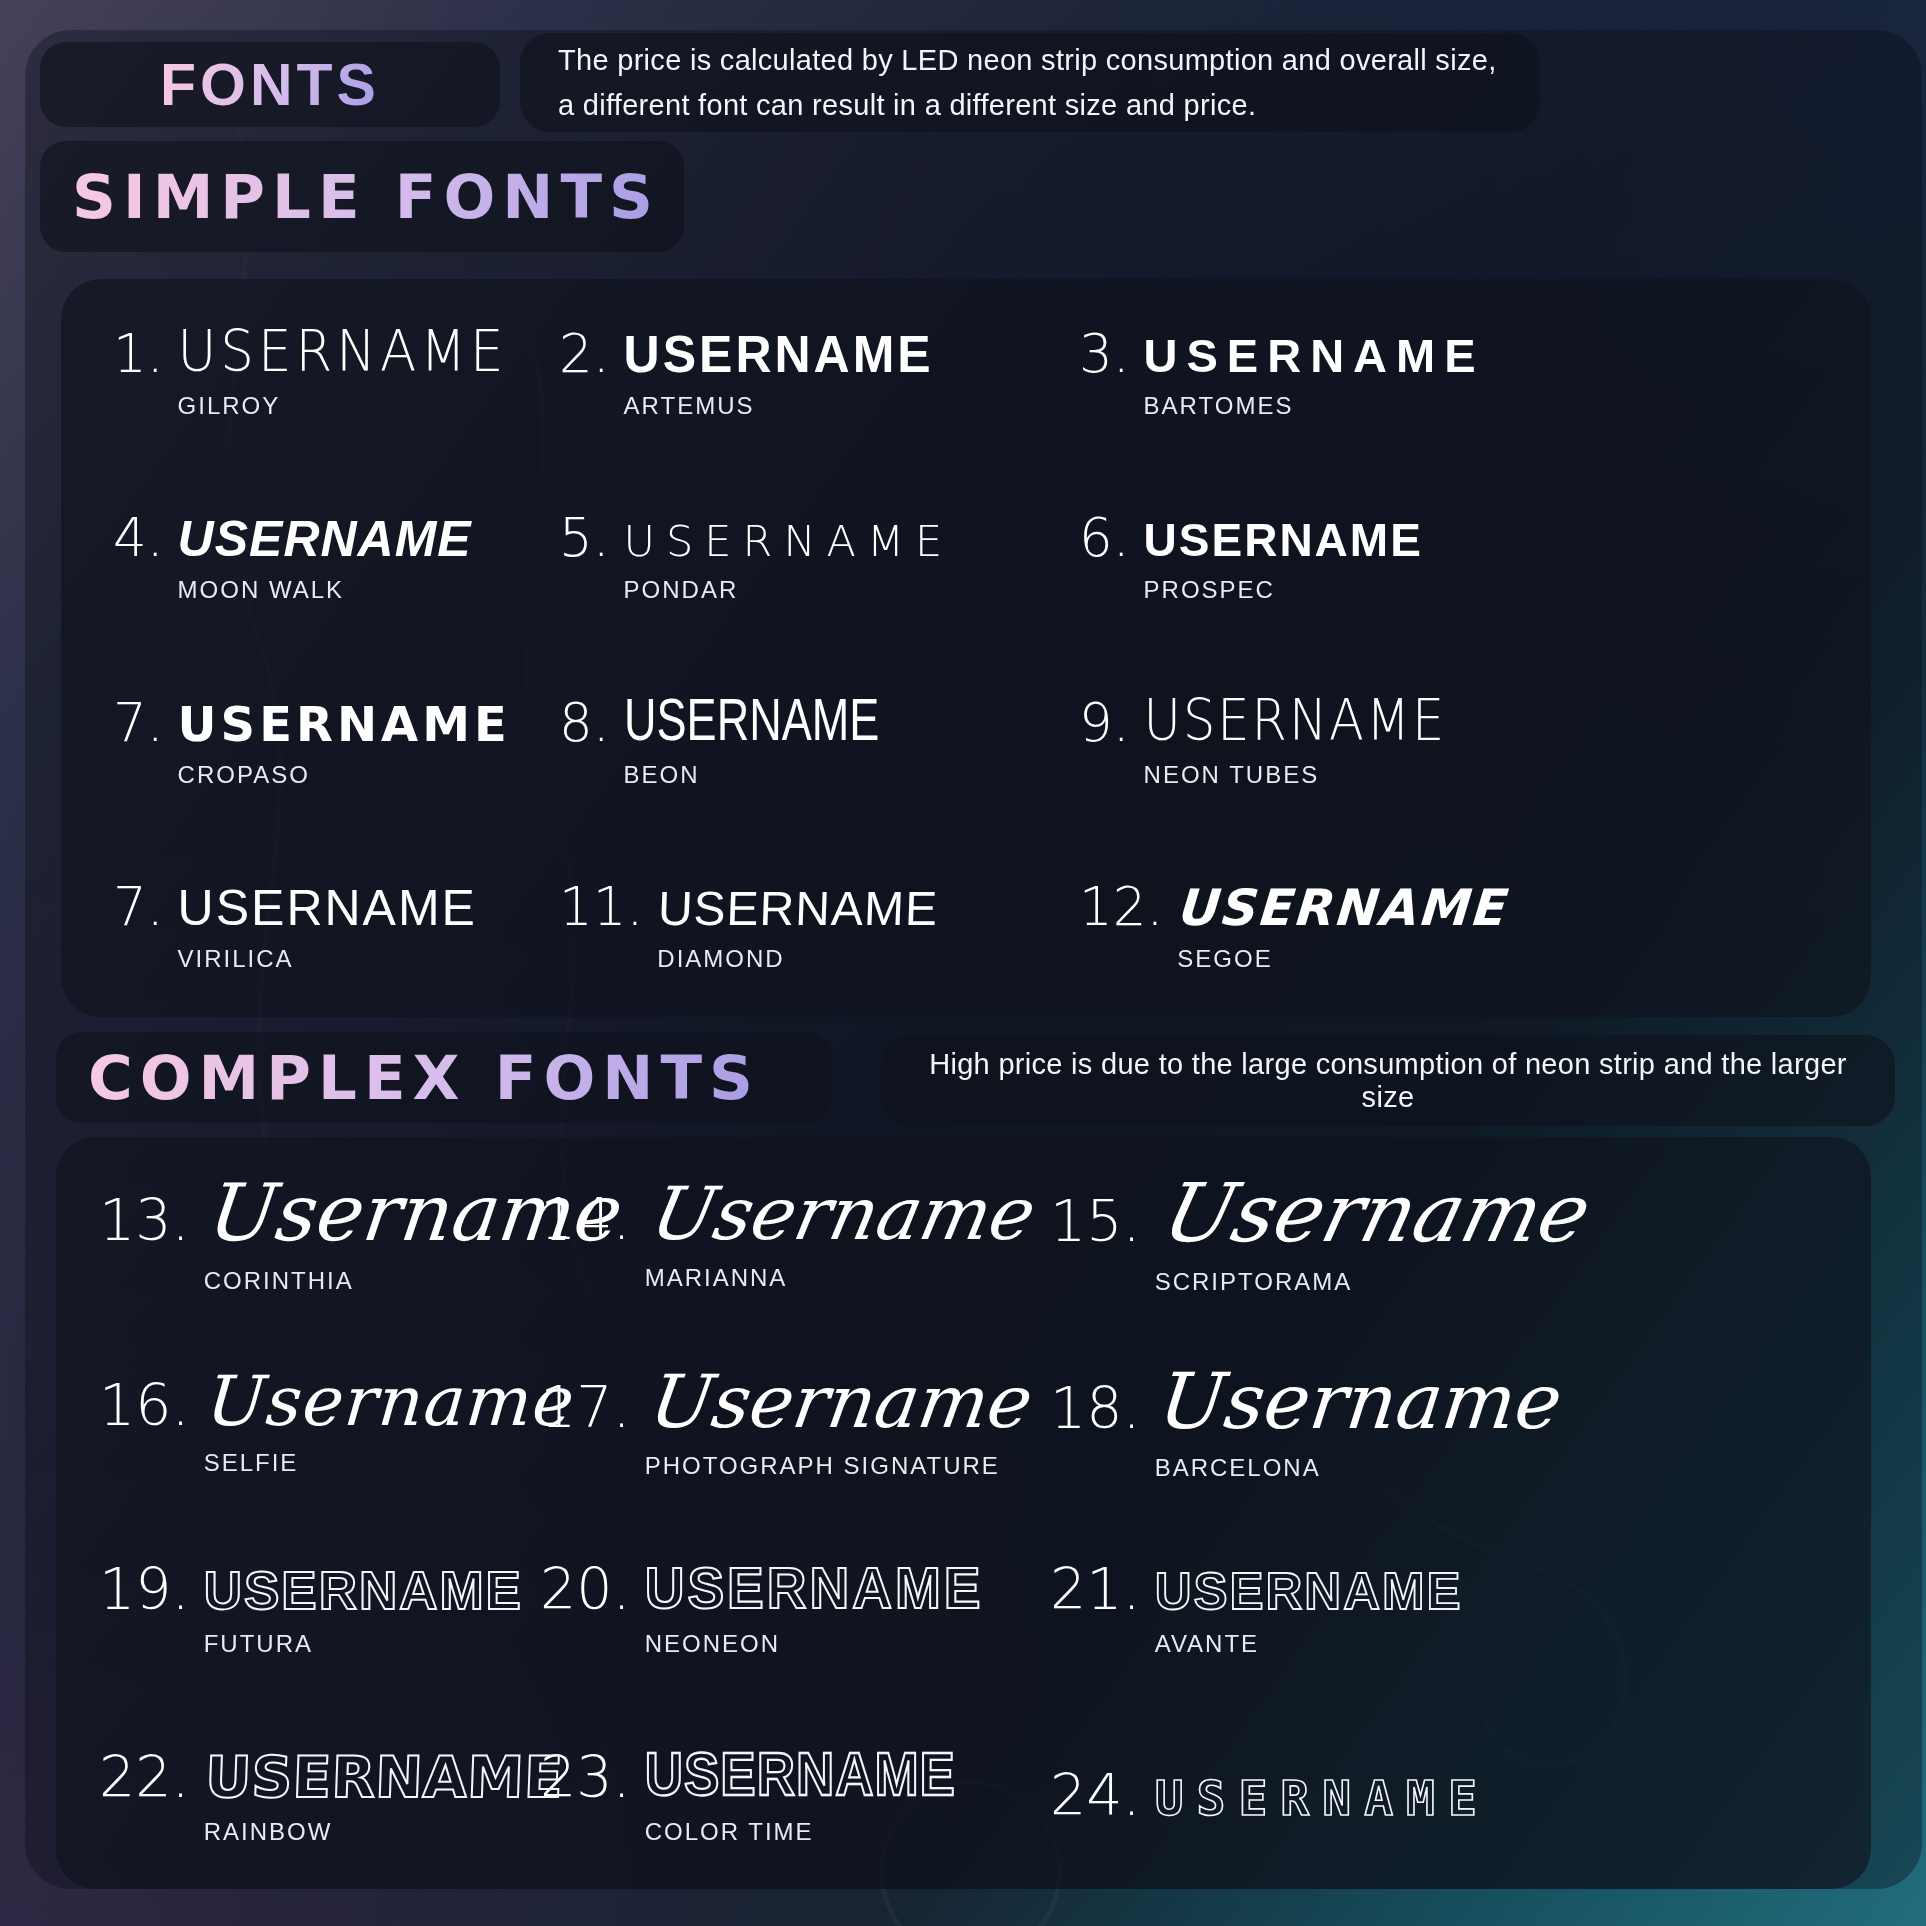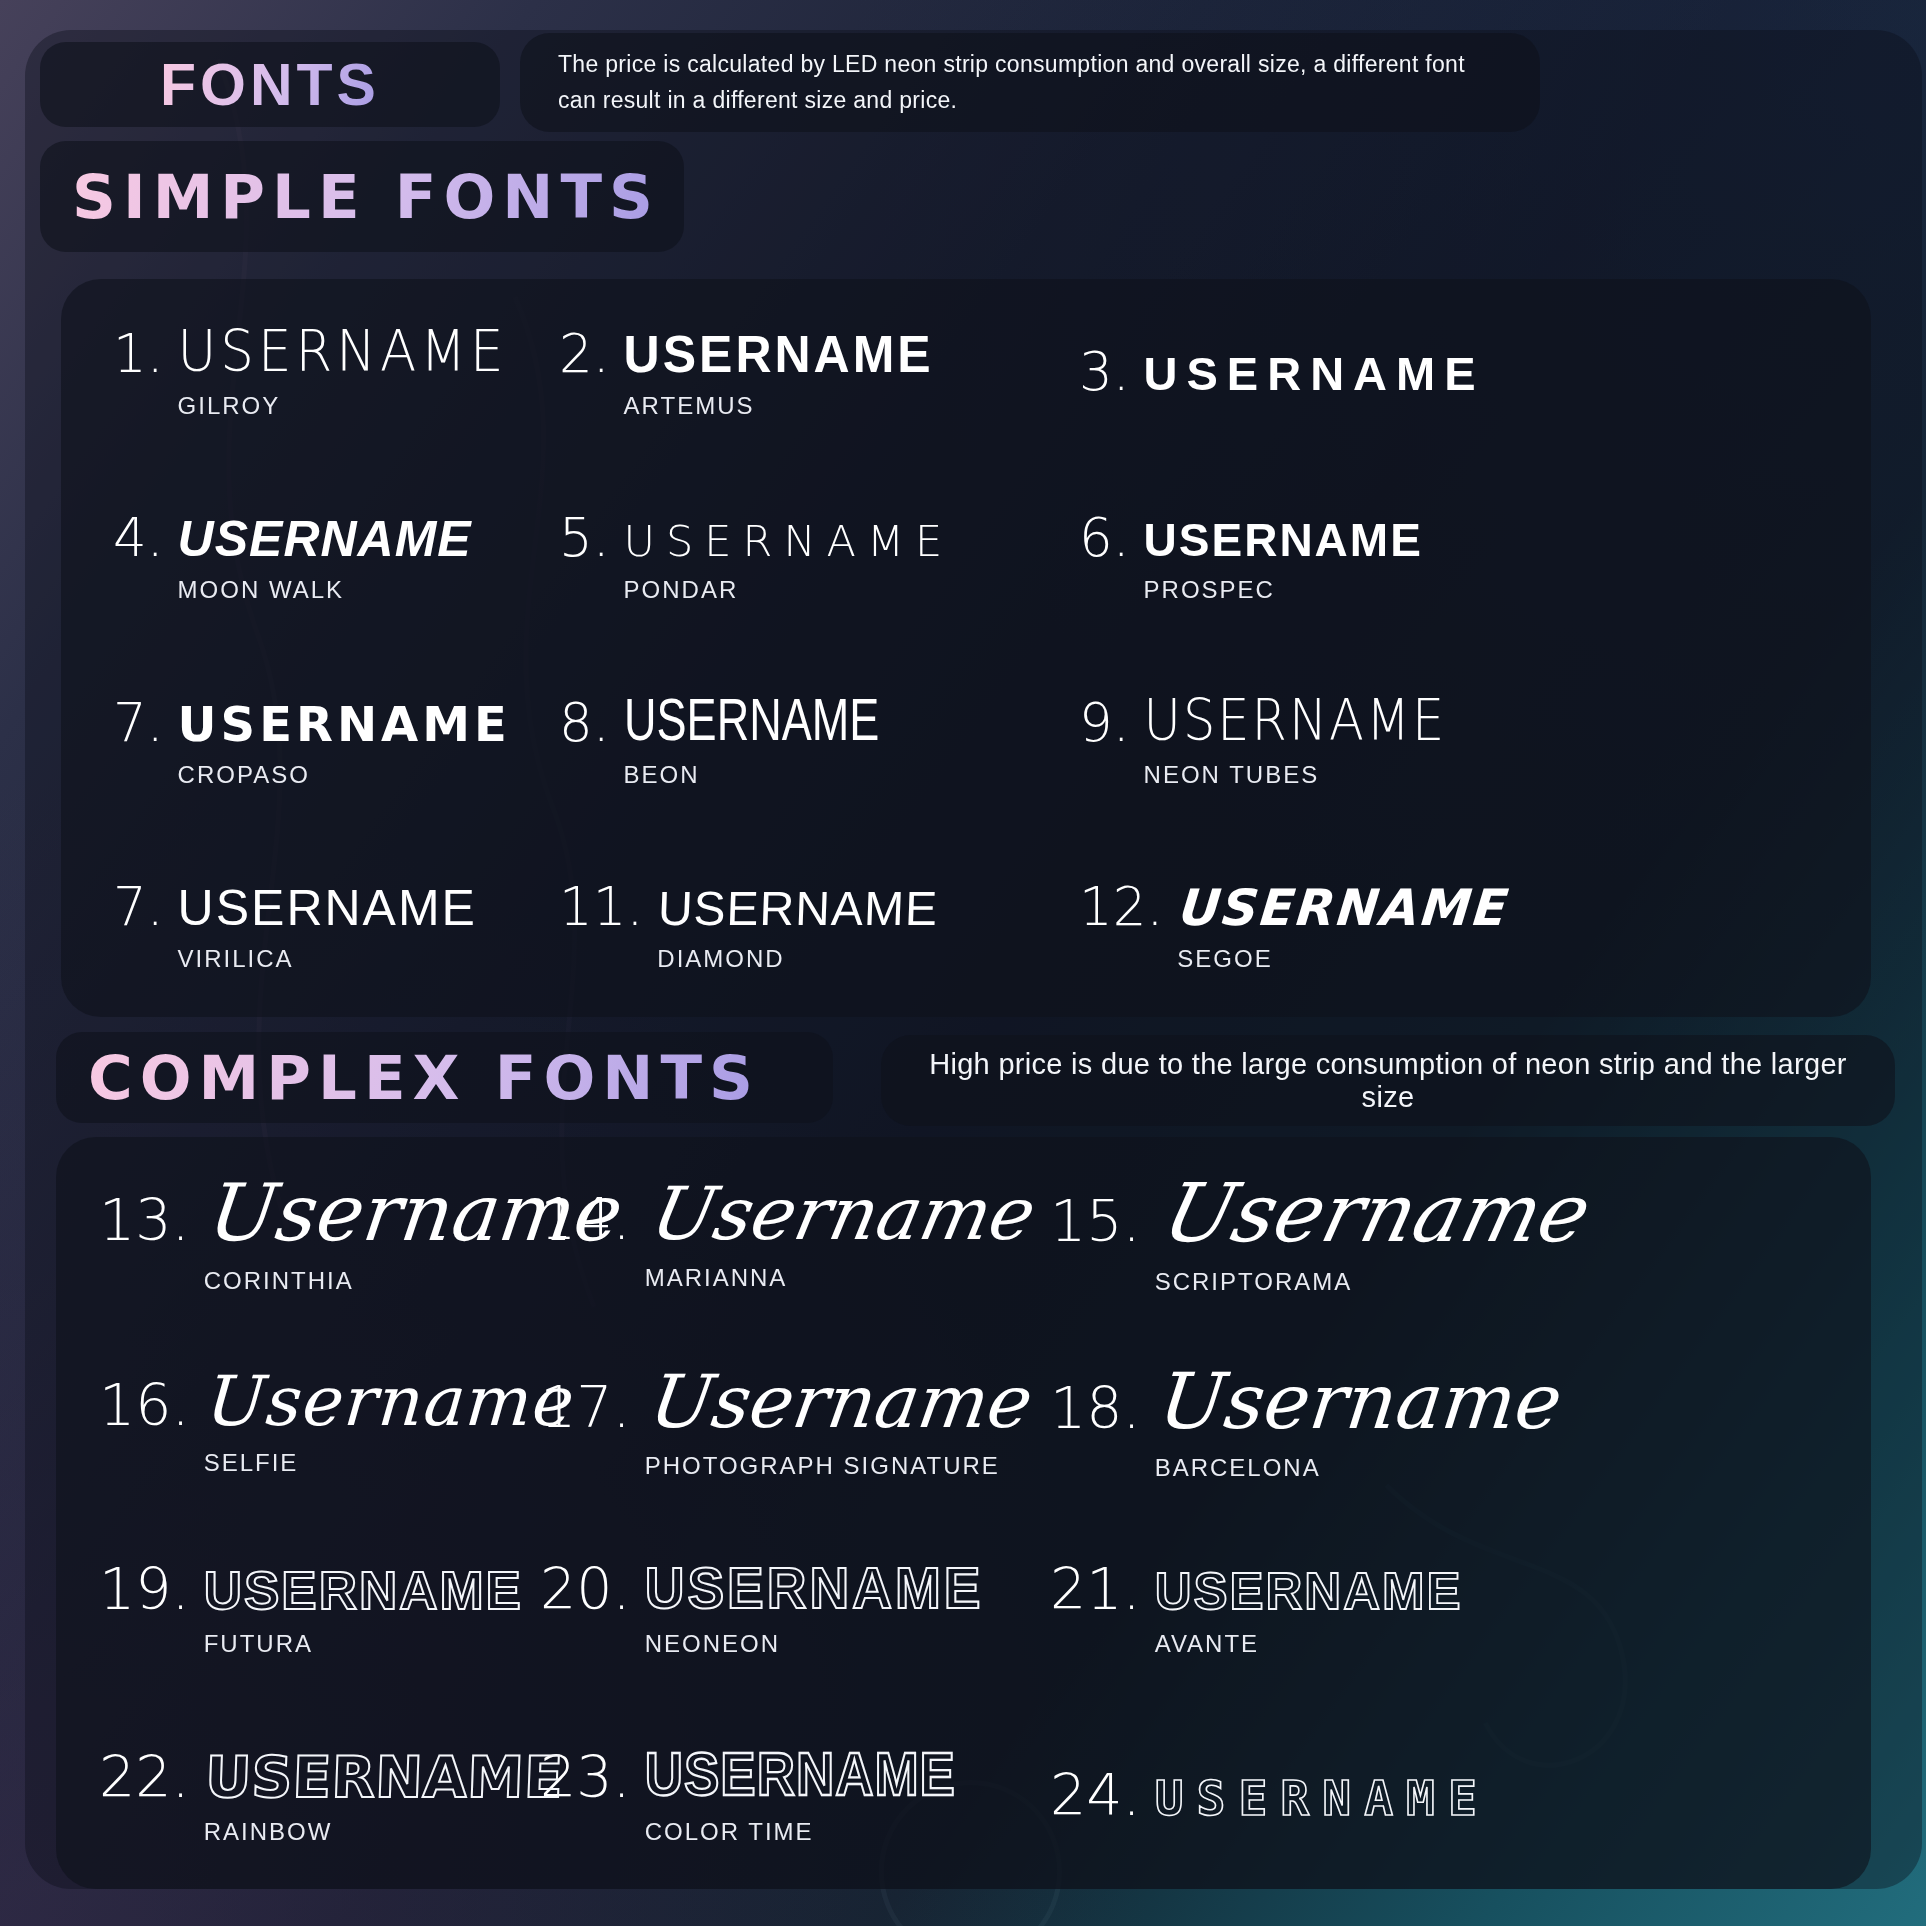--- a/index.html
+++ b/index.html
@@ -20,21 +20,21 @@
   .p-sdesc{left:856px;top:145px;width:1035px;height:107px;display:flex;align-items:center;justify-content:center;padding:0 30px;box-sizing:border-box;border-radius:30px;}
   .p-slist{left:61px;top:279px;width:1810px;height:738px;border-radius:40px;}
   .p-cheading{left:56px;top:1032px;width:777px;height:91px;display:flex;align-items:center;padding-left:32px;box-sizing:border-box;}
   .p-cdesc{left:881px;top:1035px;width:1014px;height:91px;display:flex;align-items:center;justify-content:center;padding:0 26px;box-sizing:border-box;border-radius:30px;}
   .p-clist{left:56px;top:1137px;width:1815px;height:752px;border-radius:40px;}
 
   .grad-text{background:linear-gradient(105deg,#f8c9e2 0%,#d4bcec 55%,#a89ce4 100%);
     -webkit-background-clip:text;background-clip:text;color:transparent;}
   .fonts-title{font-size:59px;font-weight:800;letter-spacing:4px;font-family:"Liberation Sans",sans-serif;}
   .section-heading{font-size:61px;font-weight:700;letter-spacing:7px;font-family:"DejaVu Sans",sans-serif;white-space:nowrap;}
-  .intro-text{font-size:23px;font-weight:400;line-height:1.55;color:#f3f5f9;letter-spacing:0.3px;}
+  .intro-text{font-size:29px;font-weight:400;line-height:1.55;color:#f3f5f9;letter-spacing:0.3px;}
   .desc-text{font-size:29px;font-weight:400;color:#f3f5f9;letter-spacing:0.3px;text-align:center;}
 
   .list{position:absolute;display:grid;grid-template-rows:repeat(4,1fr);box-sizing:border-box;}
   .row{display:grid;align-items:center;}
   .p-slist .row{grid-template-columns:446px 520px 1fr;padding-left:52px;}
   .p-clist .row{grid-template-columns:441px 510px 1fr;padding-left:43px;}
   .item{display:grid;grid-template-columns:auto 1fr;column-gap:14px;align-items:baseline;}
   .num{color:#ffffff;font-family:"DejaVu Sans",sans-serif;font-weight:200;font-size:53px;}
   .p-clist .num{font-size:57px;}
   .sample{color:#ffffff;white-space:nowrap;transform-origin:left bottom;display:inline-block;}
@@ -107,20 +107,21 @@
         <div class="fname">GILROY</div>
       </div>
       <div class="item">
         <span class="num">2.</span>
         <span class="sample f2">USERNAME</span>
         <div class="fname">ARTEMUS</div>
       </div>
       <div class="item">
         <span class="num">3.</span>
         <span class="sample f3">USERNAME</span>
+        <div class="fname">BARTOMES</div>
       </div>
     </div>
     <div class="row">
       <div class="item">
         <span class="num">4.</span>
         <span class="sample f4">USERNAME</span>
         <div class="fname">MOON WALK</div>
       </div>
       <div class="item">
         <span class="num">5.</span>

